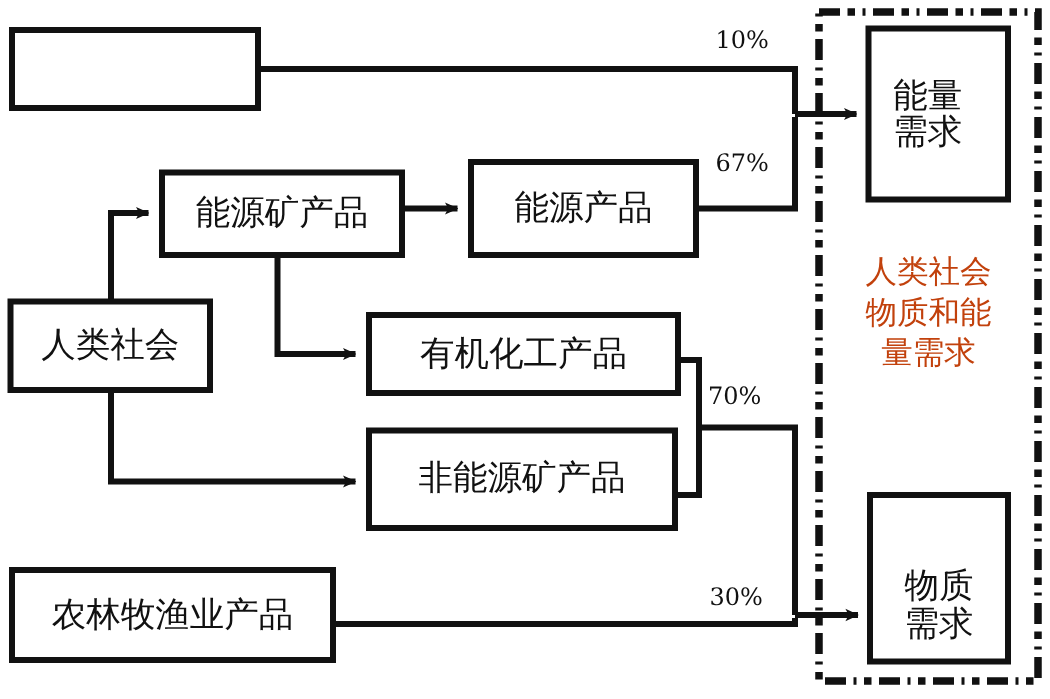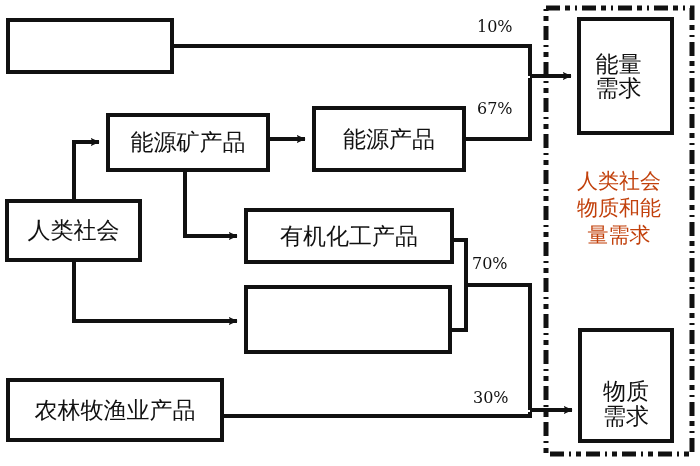--- a/index.html
+++ b/index.html
@@ -90,20 +90,21 @@
 
 
   <div class="boxlabel" style="left:108px;top:115px;width:160px;height:55px;">能源矿产品</div>
 
   <div class="boxlabel" style="left:314px;top:108px;width:150px;height:62px;">能源产品</div>
 
   <div class="boxlabel" style="left:7px;top:201px;width:133px;height:59px;">人类社会</div>
 
   <div class="boxlabel" style="left:246px;top:210px;width:206px;height:52px;">有机化工产品</div>
 
+  <div class="boxlabel" style="left:246px;top:287px;width:204px;height:65px;">非能源矿产品</div>
 
   <div class="boxlabel" style="left:8px;top:380px;width:214px;height:60px;">农林牧渔业产品</div>
 
   <div class="boxlabel" style="left:572px;top:19px;width:93px;height:114px;">能量
 需求</div>
 
   <div class="boxlabel" style="left:580px;top:348px;width:92px;height:111px;">物质
 需求</div>
 
   <div class="pct" style="left:477px;top:19px;">10%</div>

